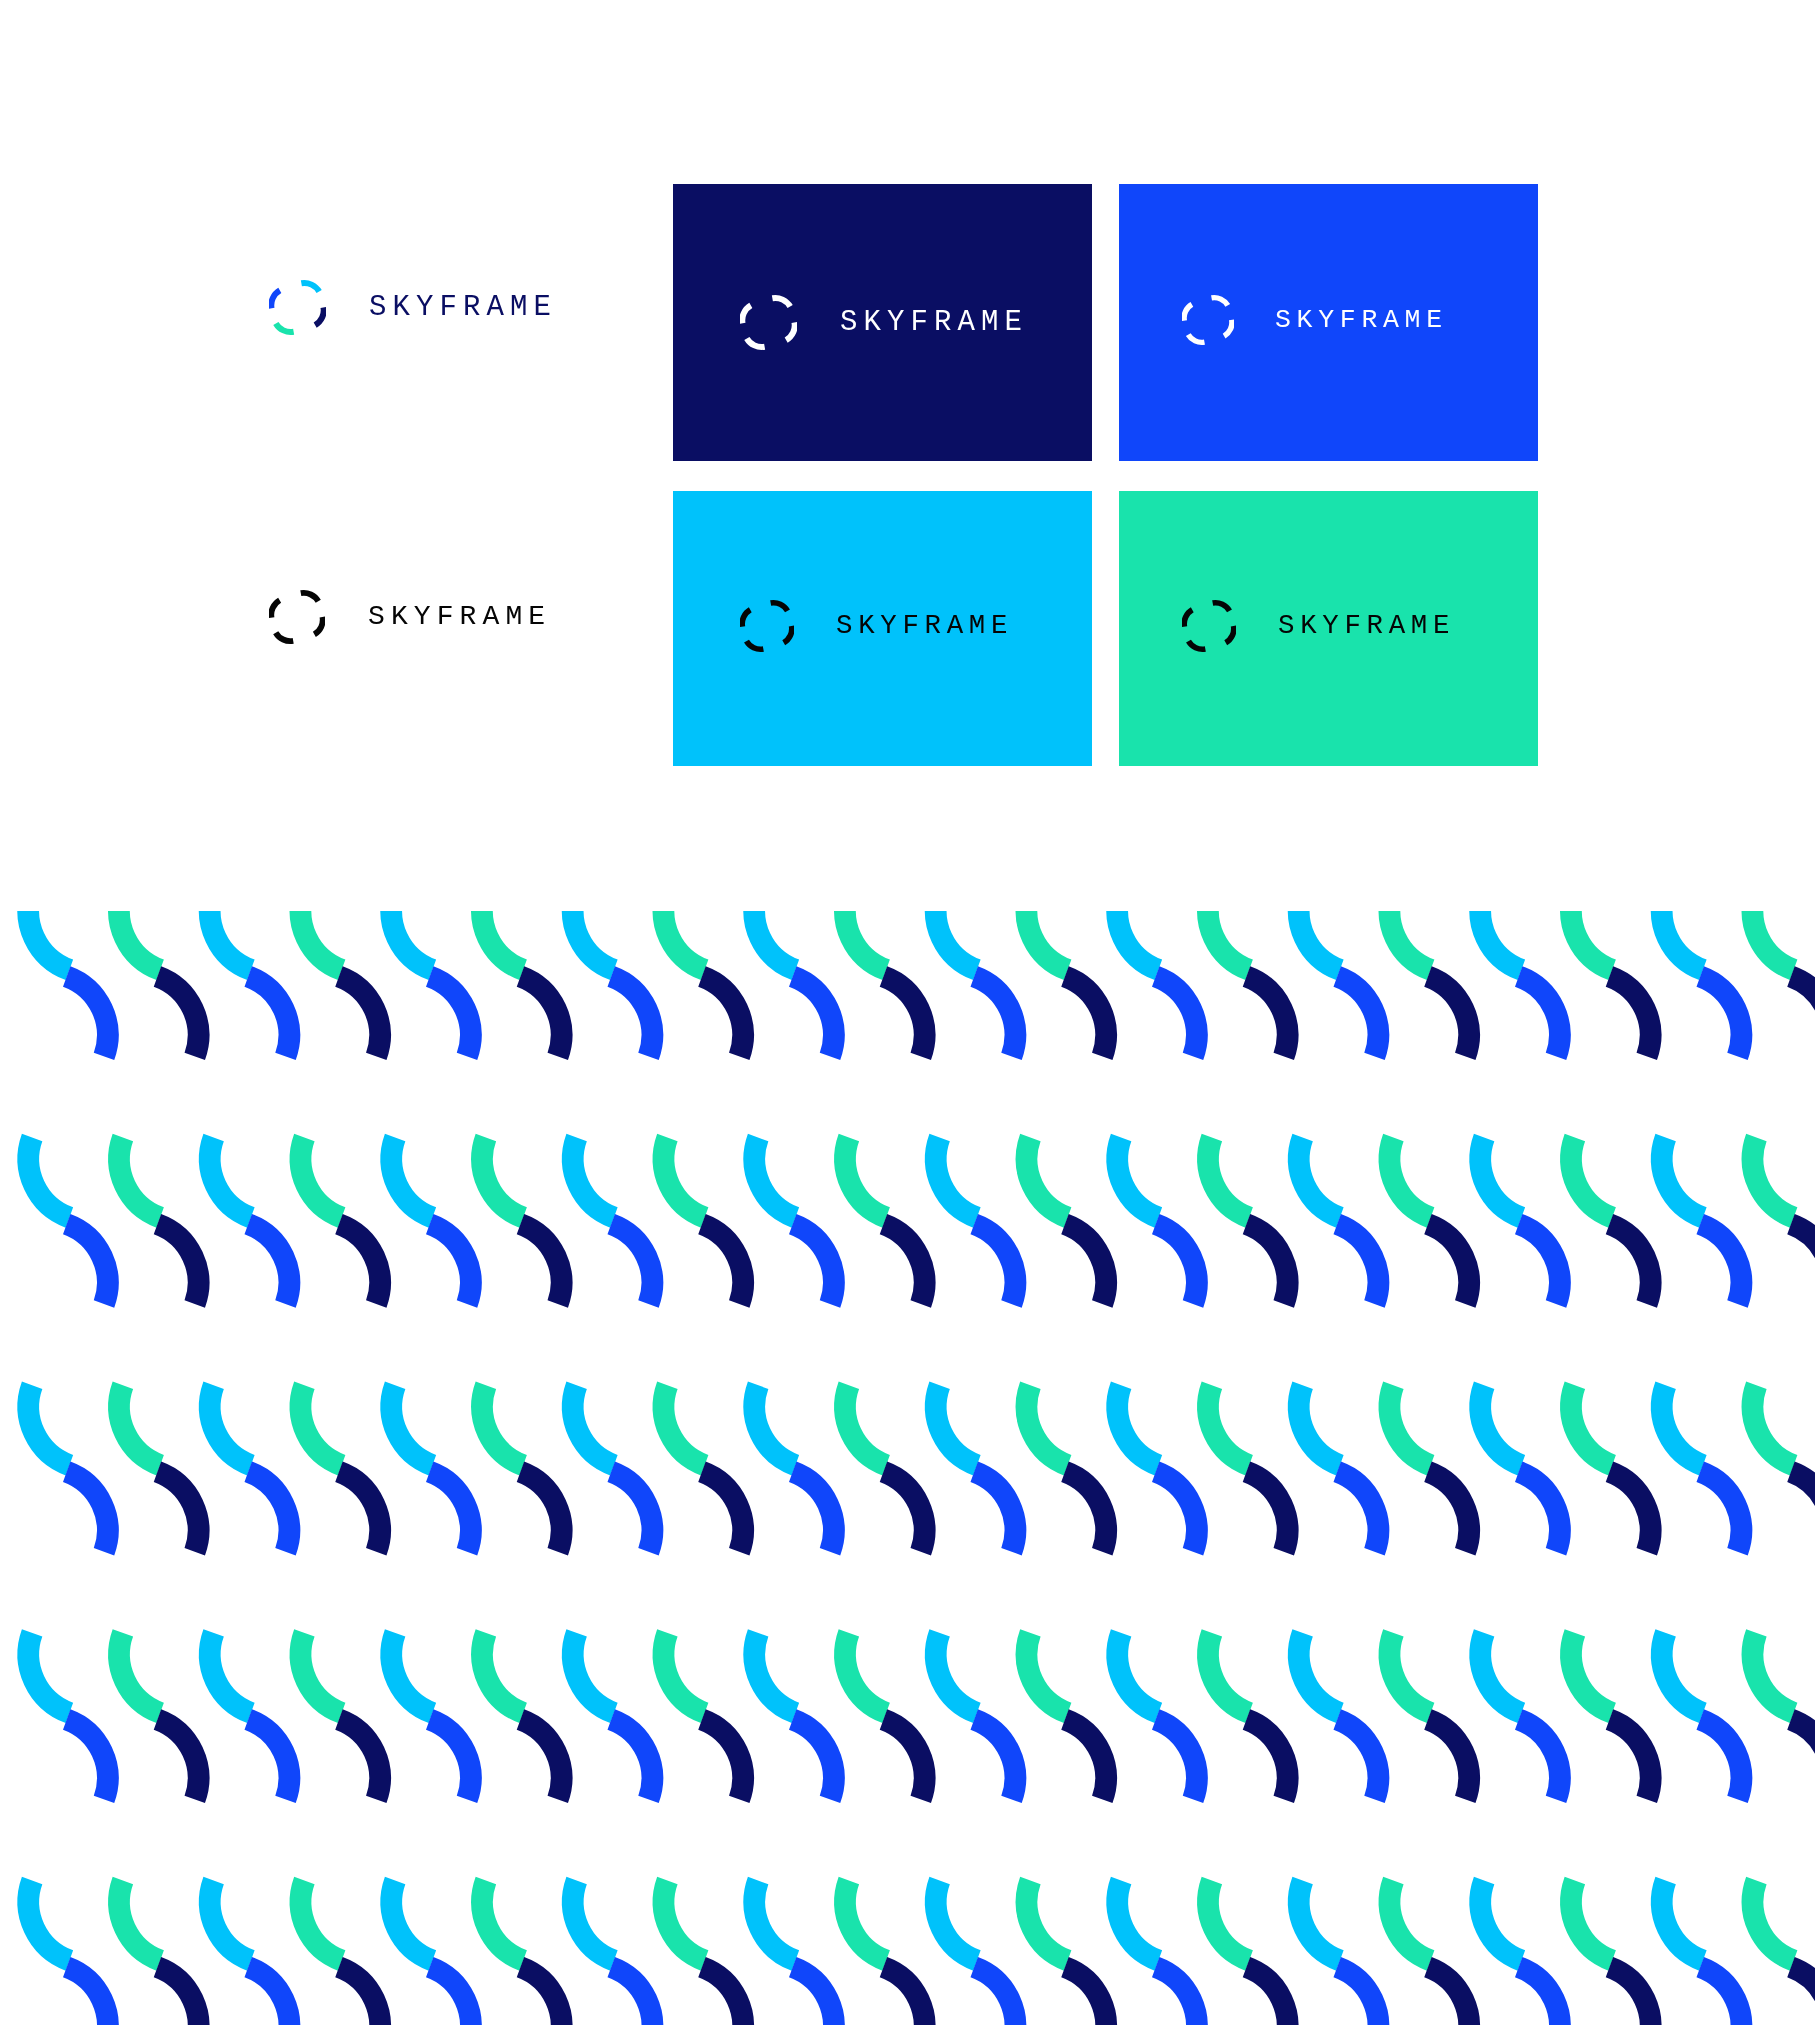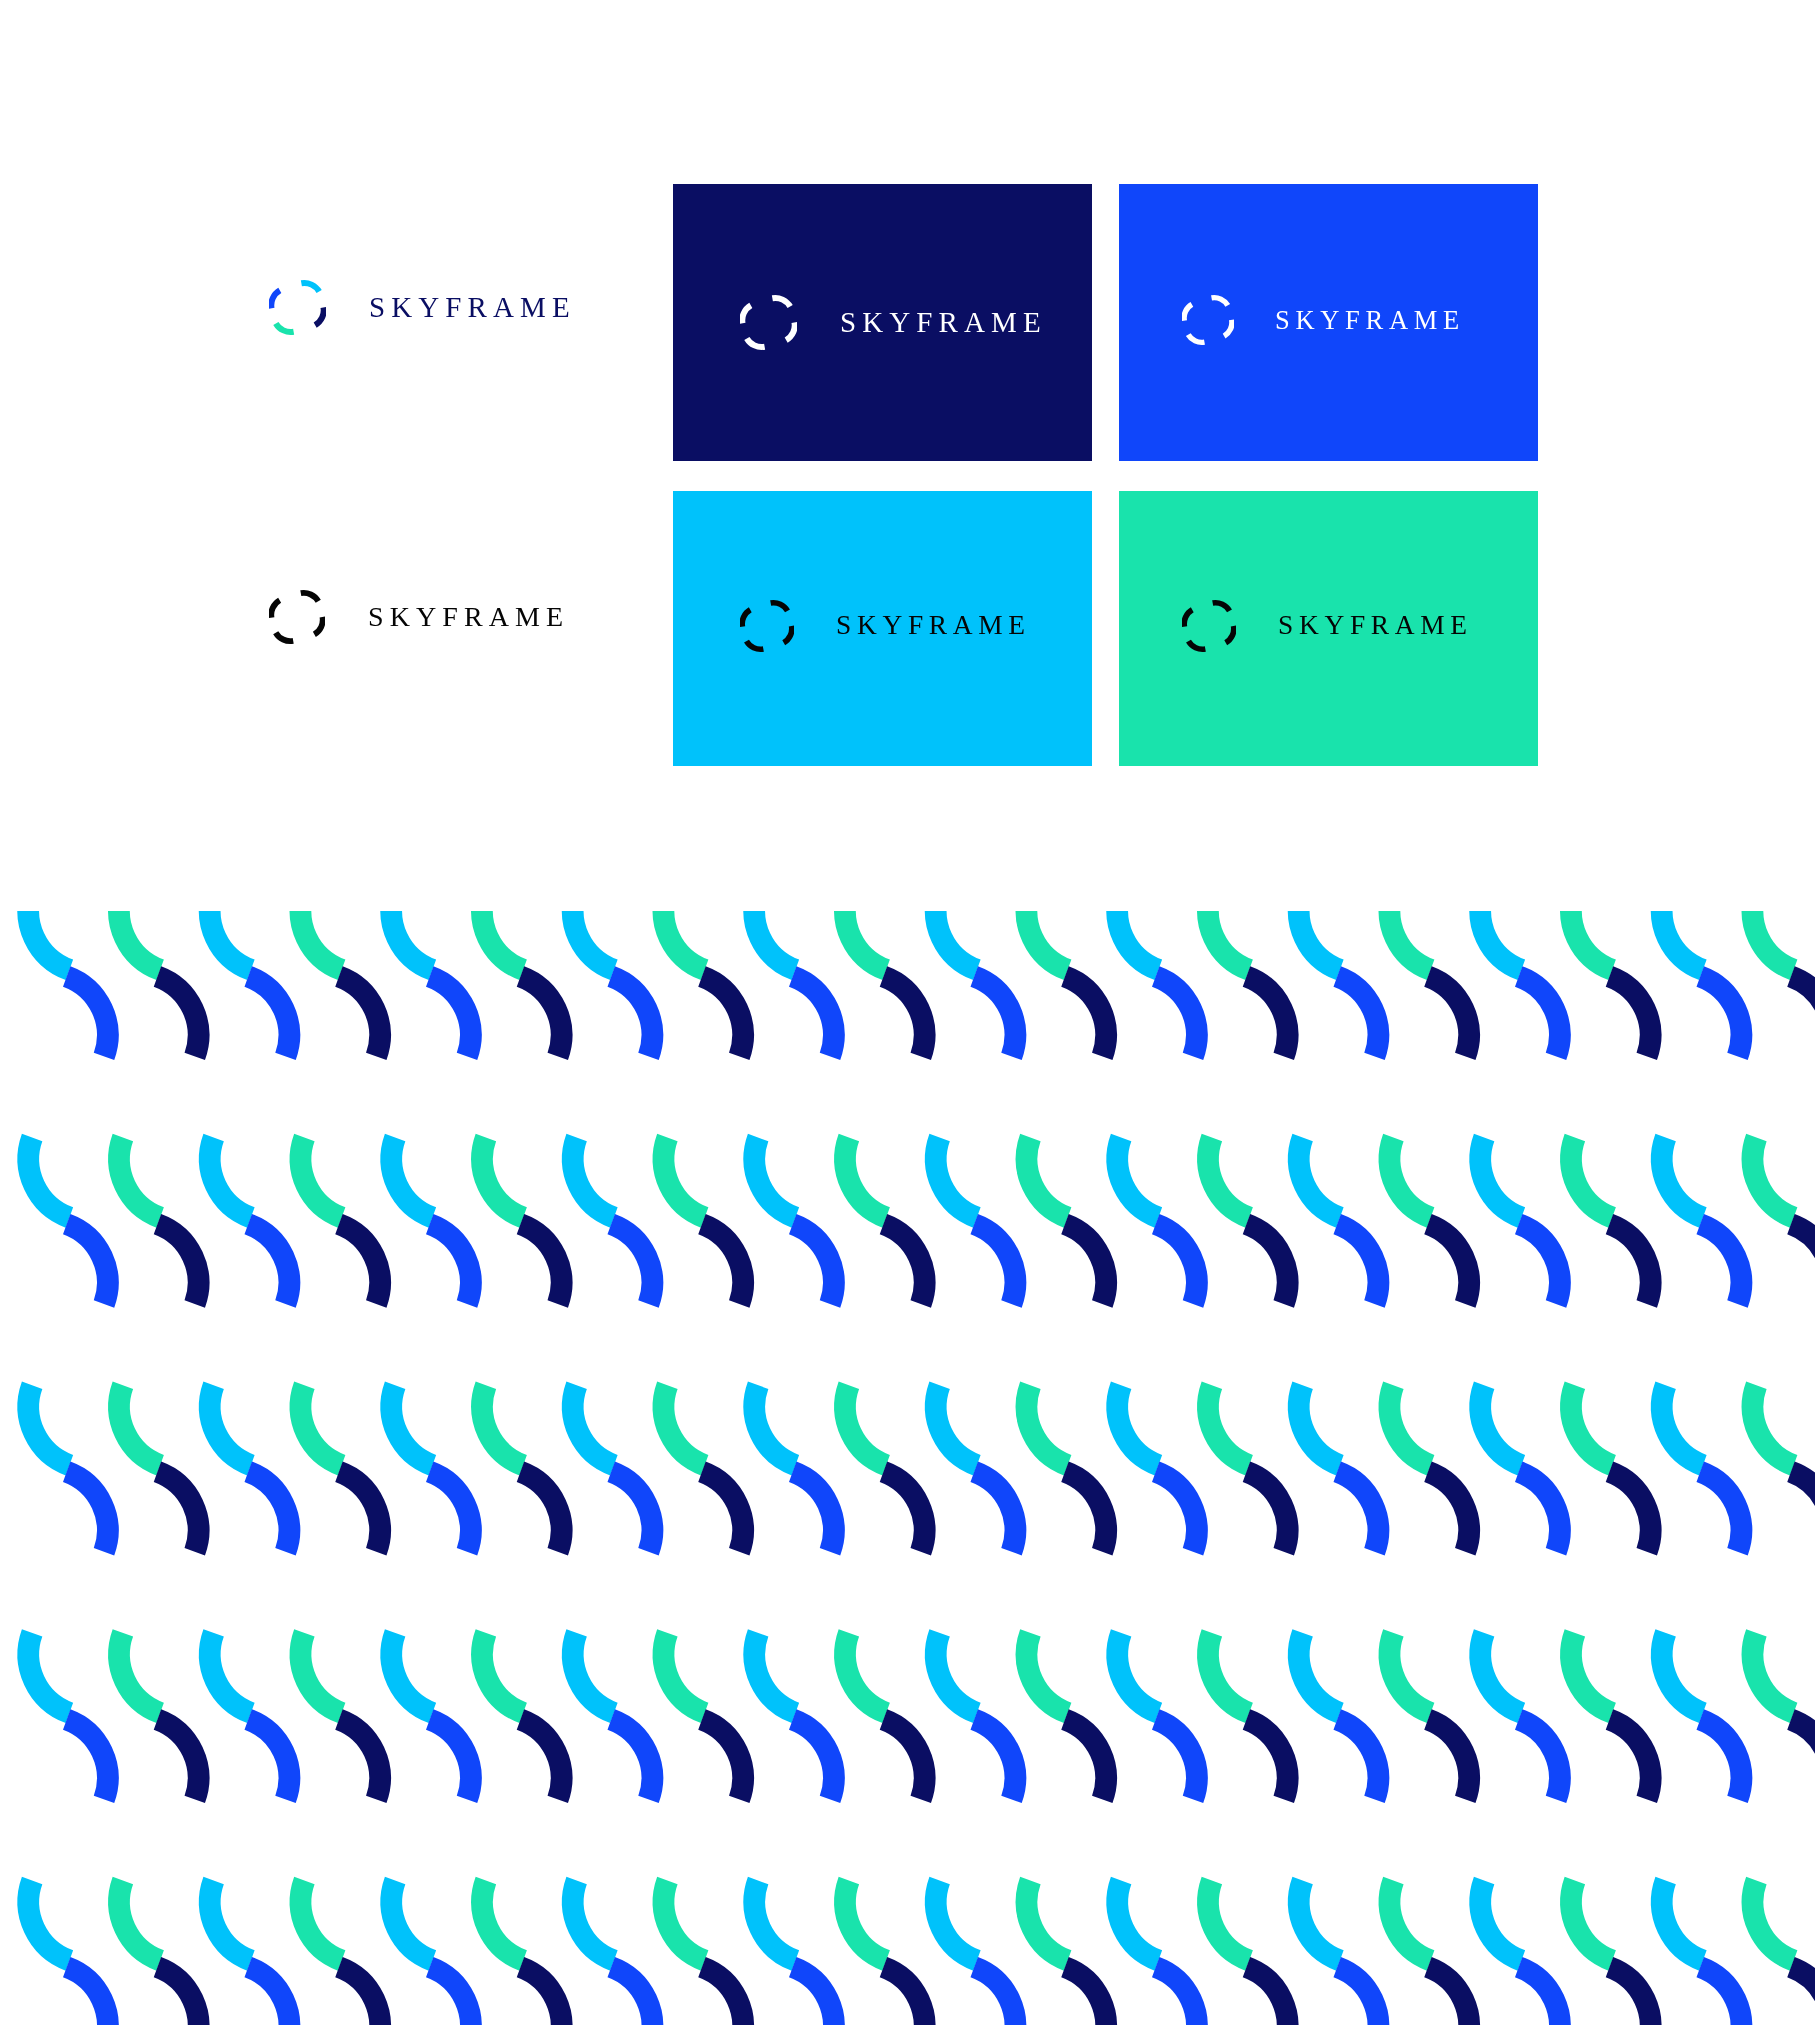--- a/index.html
+++ b/index.html
@@ -10,21 +10,21 @@
     font-family:"Liberation Sans", sans-serif;
     overflow:hidden;position:relative;
   }
   #stage{position:absolute;inset:0;width:1815px;height:2025px;overflow:hidden;}
 
   
   .lockup{position:absolute;display:flex;align-items:center;}
   .mark{position:relative;flex:0 0 auto;}
   .mark svg{display:block;width:100%;height:100%;}
   .wordmark{
-    font-family:Liberation Serif, serif;
+    font-family:Liberation Mono, monospace;
     font-weight:300;
     white-space:nowrap;
     line-height:1;
   }
 
   
   .card{position:absolute;}
 
   
   #pattern{position:absolute;left:0;overflow:hidden;}

